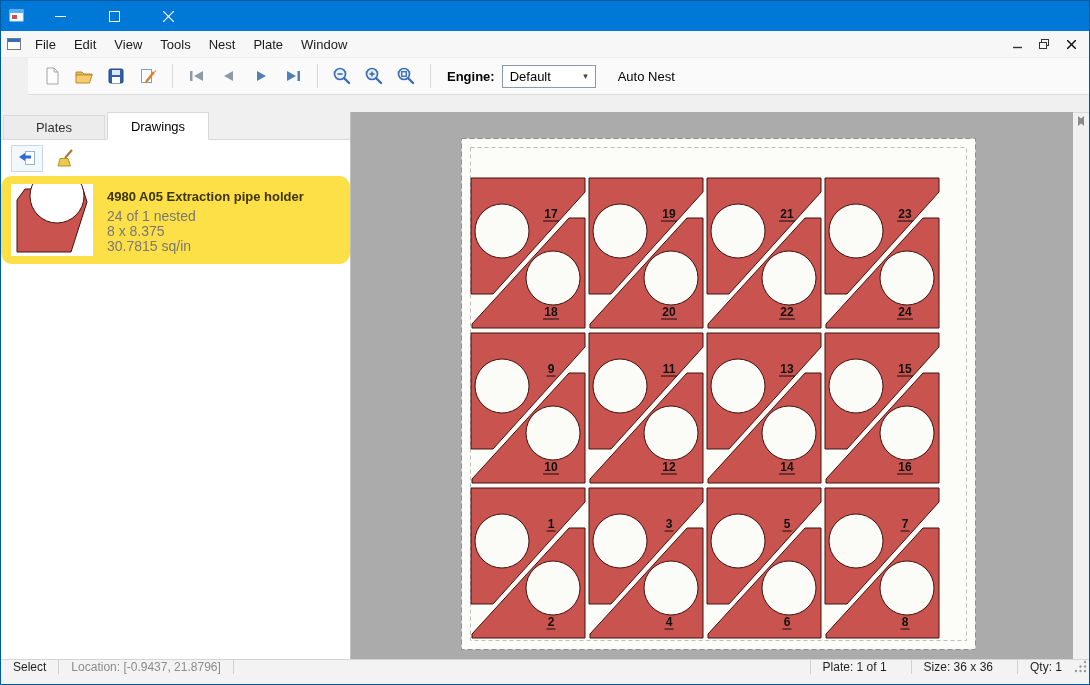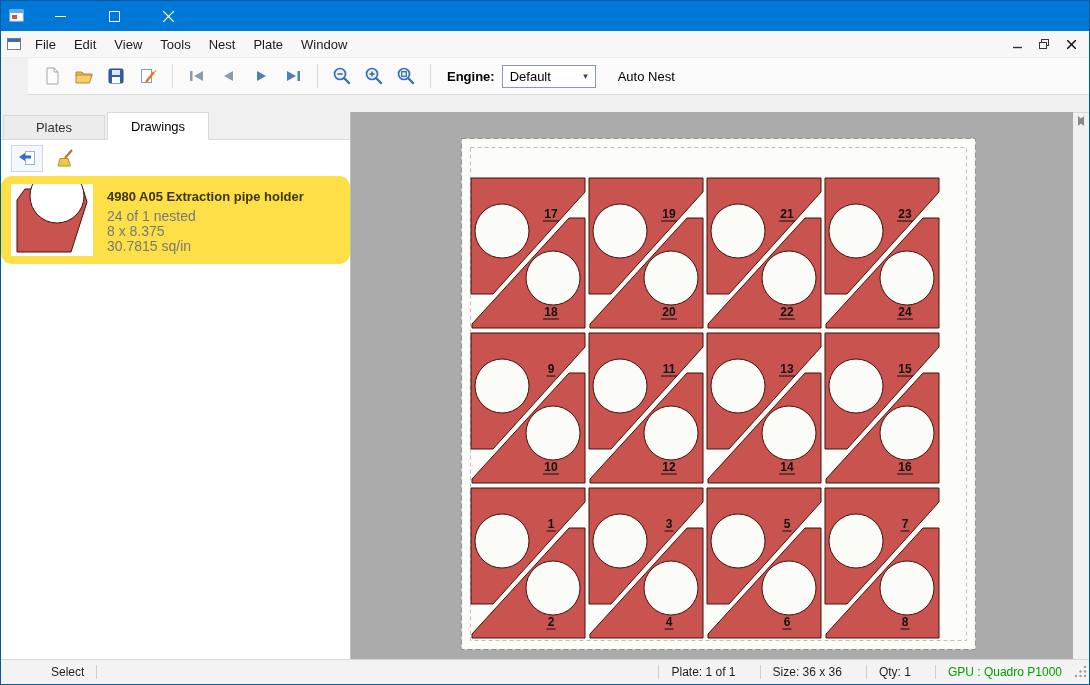--- a/index.html
+++ b/index.html
@@ -68,21 +68,21 @@
   svg text { font-family:"Liberation Sans", sans-serif; }
 
   .hscroll { flex:0 0 16px; background:#f1f1f1; border-top:1px solid #dadada; position:relative; }
   .hthumb { position:absolute; left:20px; top:2px; width:346px; height:11px; background:#cdcdcd; }
   .harrow { position:absolute; top:3px; width:0; height:0; }
   .harrow.left  { left:5px;  border-top:5px solid transparent; border-bottom:5px solid transparent; border-right:6px solid #8a8a8a; }
   .harrow.right { right:5px; border-top:5px solid transparent; border-bottom:5px solid transparent; border-left:6px solid #8a8a8a; }
 
   
   .statusbar { flex:0 0 25px; background:#f3f3f3; border-top:1px solid #d5d5d5; display:flex;
-               align-items:center; font-size:12px; color:#1f1f1f;padding-left:38px; }
+               align-items:flex-start; font-size:12px; color:#1f1f1f; }
   .seg { padding:0 12px; display:flex; align-items:center; white-space:nowrap; }
   .seg.bordered-r { border-right:1px solid #d0d0d0; }
   .seg.bordered-l { border-left:1px solid #d0d0d0;margin-left:12px; }
   .seg.loc { color:#8c8c8c; }
   .seg.gpu { color:#00a000; }
   .spacer { flex:1; }
   .grip { display:flex; align-items:flex-end; padding:0 2px 2px 0; }
 </style>
 </head>
 <body>
@@ -409,25 +409,25 @@
       <div class="hscroll">
         <span class="harrow left"></span>
         <div class="hthumb"></div>
         <span class="harrow right"></span>
       </div>
     </div>
   </div>
 
   <div class="statusbar">
     <span class="seg bordered-r">Select</span>
+    <span class="seg loc bordered-r">Location: [-0.9437, 21.8796]</span>
     <span class="spacer"></span>
     <span class="seg bordered-l">Plate: 1 of 1</span>
     <span class="seg bordered-l">Size: 36 x 36</span>
     <span class="seg bordered-l">Qty: 1</span>
-    <span class="seg gpu bordered-l" style="color: rgb(0, 160, 0);">GPU : Quadro P1000</span>
     <span class="grip">
       <svg width="13" height="13">
         <circle cx="11" cy="11" r="1.2" fill="#9a9a9a"></circle>
           <circle cx="11" cy="6.5" r="1.2" fill="#9a9a9a"></circle>
           <circle cx="6.5" cy="11" r="1.2" fill="#9a9a9a"></circle>
         <circle cx="11" cy="2" r="1.2" fill="#9a9a9a"></circle>
           <circle cx="6.5" cy="6.5" r="1.2" fill="#9a9a9a"></circle>
           <circle cx="2" cy="11" r="1.2" fill="#9a9a9a"></circle>
       </svg>
     </span>

